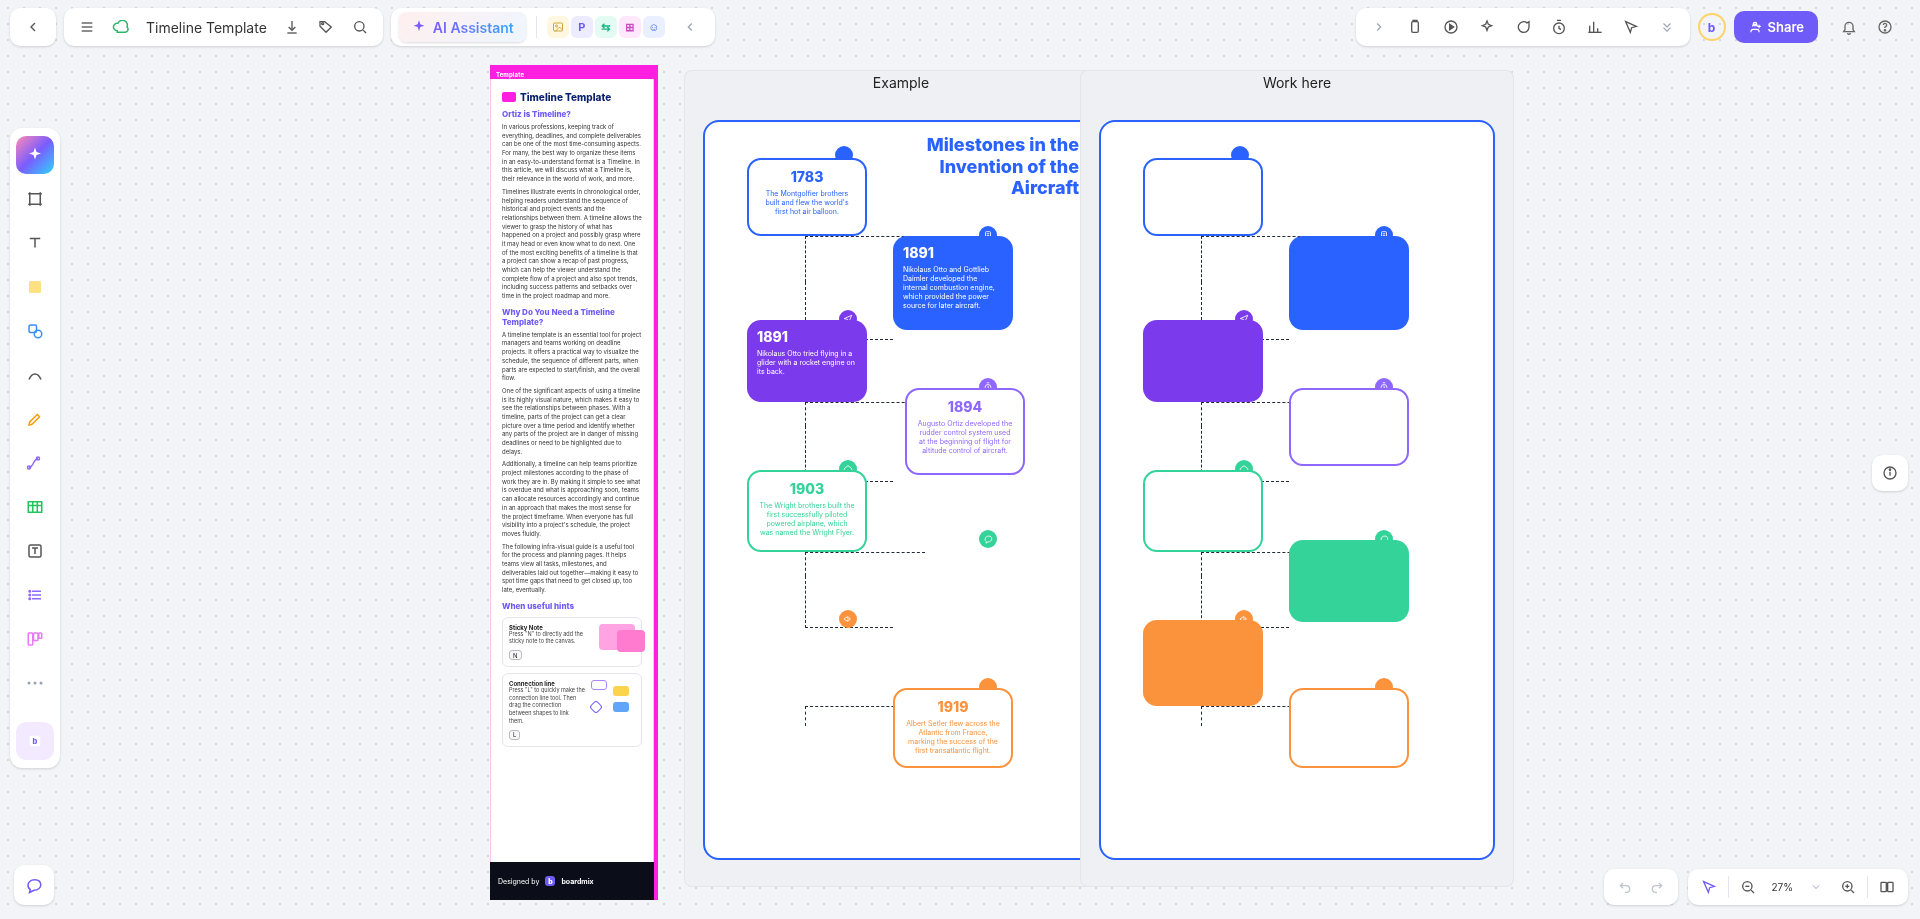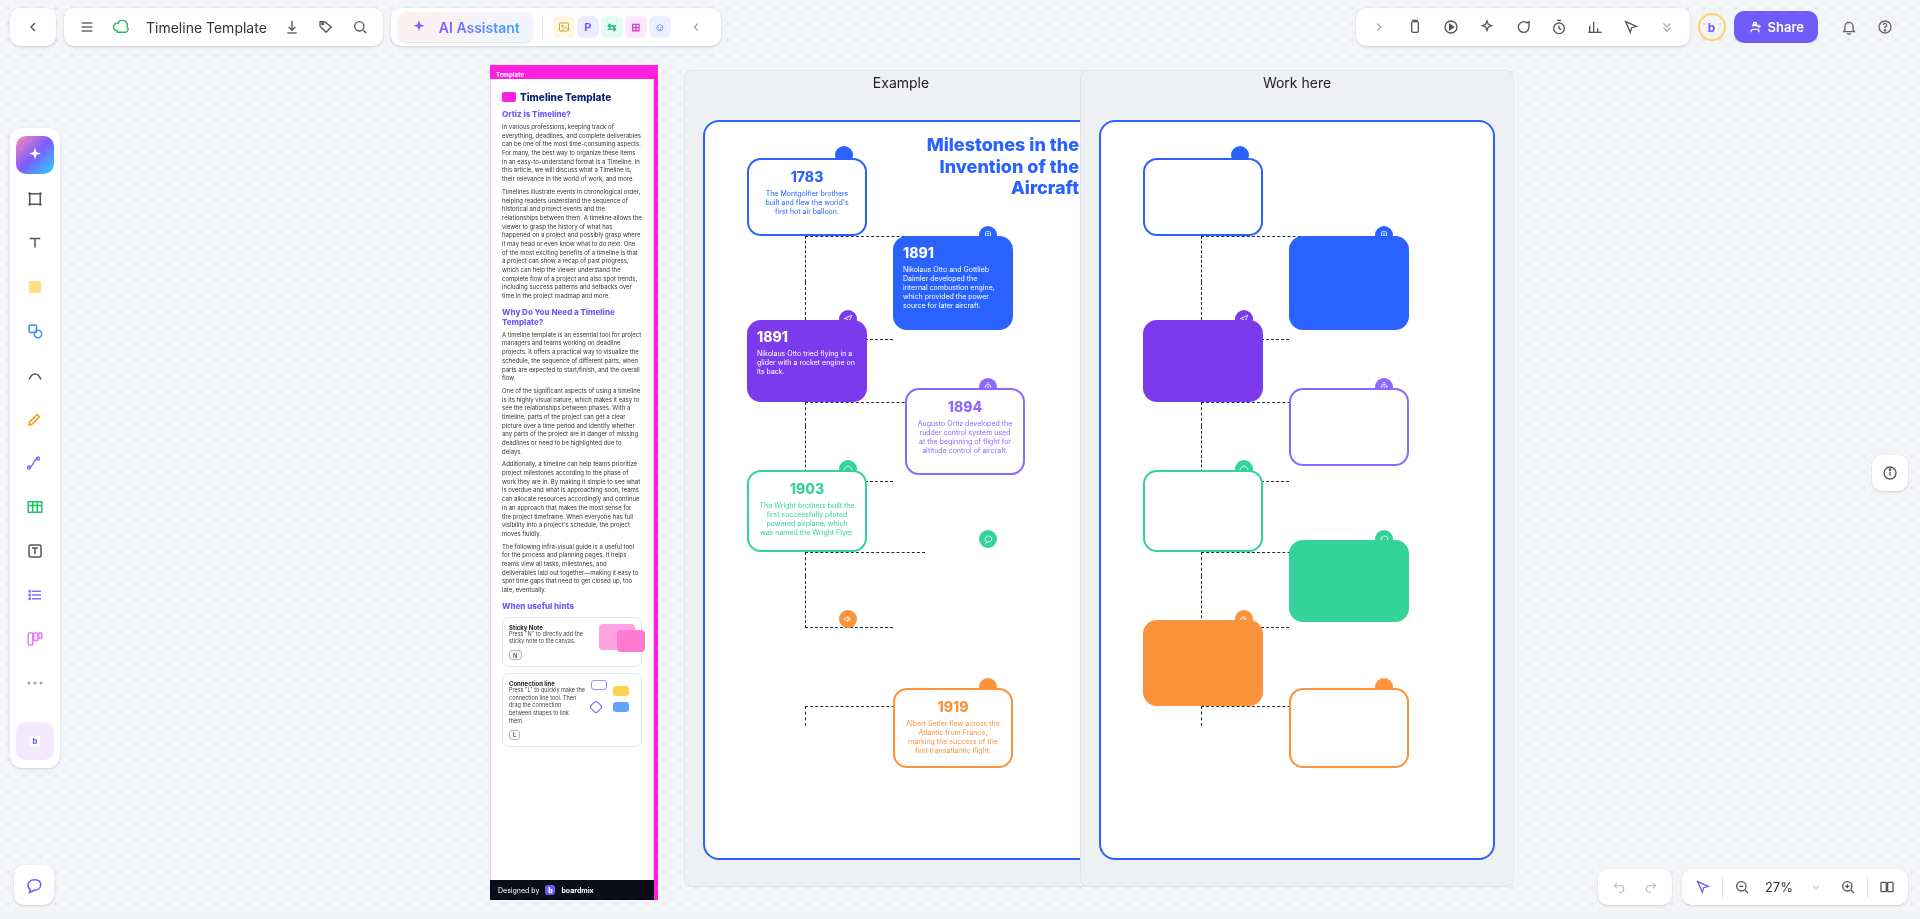--- a/index.html
+++ b/index.html
@@ -29,21 +29,21 @@
     background-size:16px 16px;
   }
 
   
   .top-header{
     position:absolute;left:10px;top:8px;display:flex;gap:8px;align-items:center;height:38px;
   }
   .seg{background:#fff;border-radius:10px;height:38px;display:flex;align-items:center;box-shadow:var(--shadow);padding:0 6px;}
   .icon-btn{width:34px;height:30px;border-radius:8px;display:flex;align-items:center;justify-content:center;color:#555;}
   .title{padding:0 8px;font-size:14px;color:#333;}
-  .ai-btn{display:flex;align-items:center;gap:12px;padding:0 12px;font-weight:600;background:linear-gradient(135deg,#ffefef,#eef6ff);border-radius:10px;height:38px;box-shadow:var(--shadow);}
+  .ai-btn{display:flex;align-items:center;gap:6px;padding:0 12px;font-weight:600;background:linear-gradient(135deg,#ffefef,#eef6ff);border-radius:10px;height:38px;box-shadow:var(--shadow);}
   .ai-text{background:linear-gradient(90deg,#7b5cff,#3aa6ff);-webkit-background-clip:text;background-clip:text;color:transparent;font-size:14px;}
   .pair{display:flex;gap:2px;align-items:center;}
   .sq{width:22px;height:22px;border-radius:6px;display:flex;align-items:center;justify-content:center;font-size:11px;font-weight:700;}
   .sq.p{background:#ecebff;color:#6e59ff;}
   .sq.y{background:#fff7e0;color:#caa83a;}
   .sq.g{background:#e4fbf3;color:#1db981;}
   .sq.m{background:#ffe8fb;color:#d04ac4;}
   .sq.b{background:#eaf0ff;color:#3a66e5;}
 
   
@@ -72,21 +72,21 @@
   .doc .sticky-card .mini::after{content:"";position:absolute;right:-10px;top:6px;width:28px;height:22px;background:#ff7bd0;border-radius:4px;}
   .doc .conn-card .mini{width:46px;height:36px;position:relative;}
   .doc .conn-card .mini .box{position:absolute;border-radius:3px;}
   .doc .conn-card .mini .b1{width:16px;height:10px;background:#fff;border:1px solid #aa86ff;left:2px;top:0;}
   .doc .conn-card .mini .b2{width:10px;height:10px;background:#fff;border:1px solid #6e59ff;left:2px;top:22px;transform:rotate(45deg);}
   .doc .conn-card .mini .b3{width:16px;height:10px;background:#fcd34d;left:24px;top:6px;}
   .doc .conn-card .mini .b4{width:16px;height:10px;background:#60a5fa;left:24px;top:22px;}
   .doc .card-lab{font-size:6px;font-weight:700;}
   .doc .card-txt{font-size:5.5px;color:#444;line-height:1.4;}
   .doc .kbd{display:inline-flex;min-width:10px;height:10px;border-radius:3px;border:1px solid #bbb;align-items:center;justify-content:center;font-size:6px;padding:0 3px;background:#f7f7f9;}
-  .doc .footer{position:absolute;bottom:0;left:0;right:0;height:20px;background:#0b0e18;color:#fff;display:flex;align-items:center;padding:0 8px;font-size:7px;gap:6px;}
+  .doc .footer{position:absolute;bottom:0;left:0;right:0;height:38px;background:#0b0e18;color:#fff;display:flex;align-items:center;padding:0 8px;font-size:7px;gap:6px;}
   .doc .foot-b{font-weight:800;background:#6f5bf7;border-radius:3px;width:10px;height:10px;display:flex;align-items:center;justify-content:center;font-size:7px}
 
   
   .framewrap{position:absolute;top:70px;width:434px;}
   .frame-label{background:#eef0f3;border:1px solid #e2e5ea;border-bottom:none;border-radius:8px 8px 0 0;height:24px;display:flex;align-items:center;justify-content:center;font-size:14px;color:#222;}
   .frame{background:#eef0f3;border:1px solid #e2e5ea;border-top:none;border-radius:0 0 8px 8px;padding:26px 18px 26px;}
   .board{background:#fff;border:2px solid var(--blue);border-radius:16px;position:relative;height:740px;}
 
   
   .node{position:absolute;border-radius:14px;padding:8px 10px 10px;width:120px;}
@@ -106,21 +106,21 @@
 
   .conn{position:absolute;border-left:1.5px dashed #1f2937;border-bottom:1.5px dashed #1f2937;}
   .conn-r{position:absolute;border-left:1.5px dashed #1f2937;border-top:1.5px dashed #1f2937;}
 
   .board .title{position:absolute;right:18px;top:12px;max-width:200px;text-align:right;color:var(--blue);font-weight:800;line-height:1.2;font-size:18px;padding:0;}
 
 
   
   .bottom-right{position:absolute;right:12px;bottom:14px;display:flex;gap:10px;}
   .br-panel{background:#fff;border-radius:10px;box-shadow:var(--shadow);height:36px;display:flex;align-items:center;padding:0 6px;gap:2px;}
-  .zoom-text{font-size:13px;padding:0 6px;color:#333;}
+  .zoom-text{font-size:10px;padding:0 6px;color:#333;}
   .br-panel .icon-btn{width:30px;height:28px;}
   .br-panel .icon-btn.primary{color:#6f5bf7;}
 
   
   .right-fab{position:absolute;right:12px;top:455px;width:36px;height:36px;border-radius:10px;background:#fff;box-shadow:var(--shadow);display:flex;align-items:center;justify-content:center;color:#555;}
 
   .sep{width:1px;height:22px;background:var(--border);margin:0 2px;}
   .chev{color:#98a2b3;}
 
   

